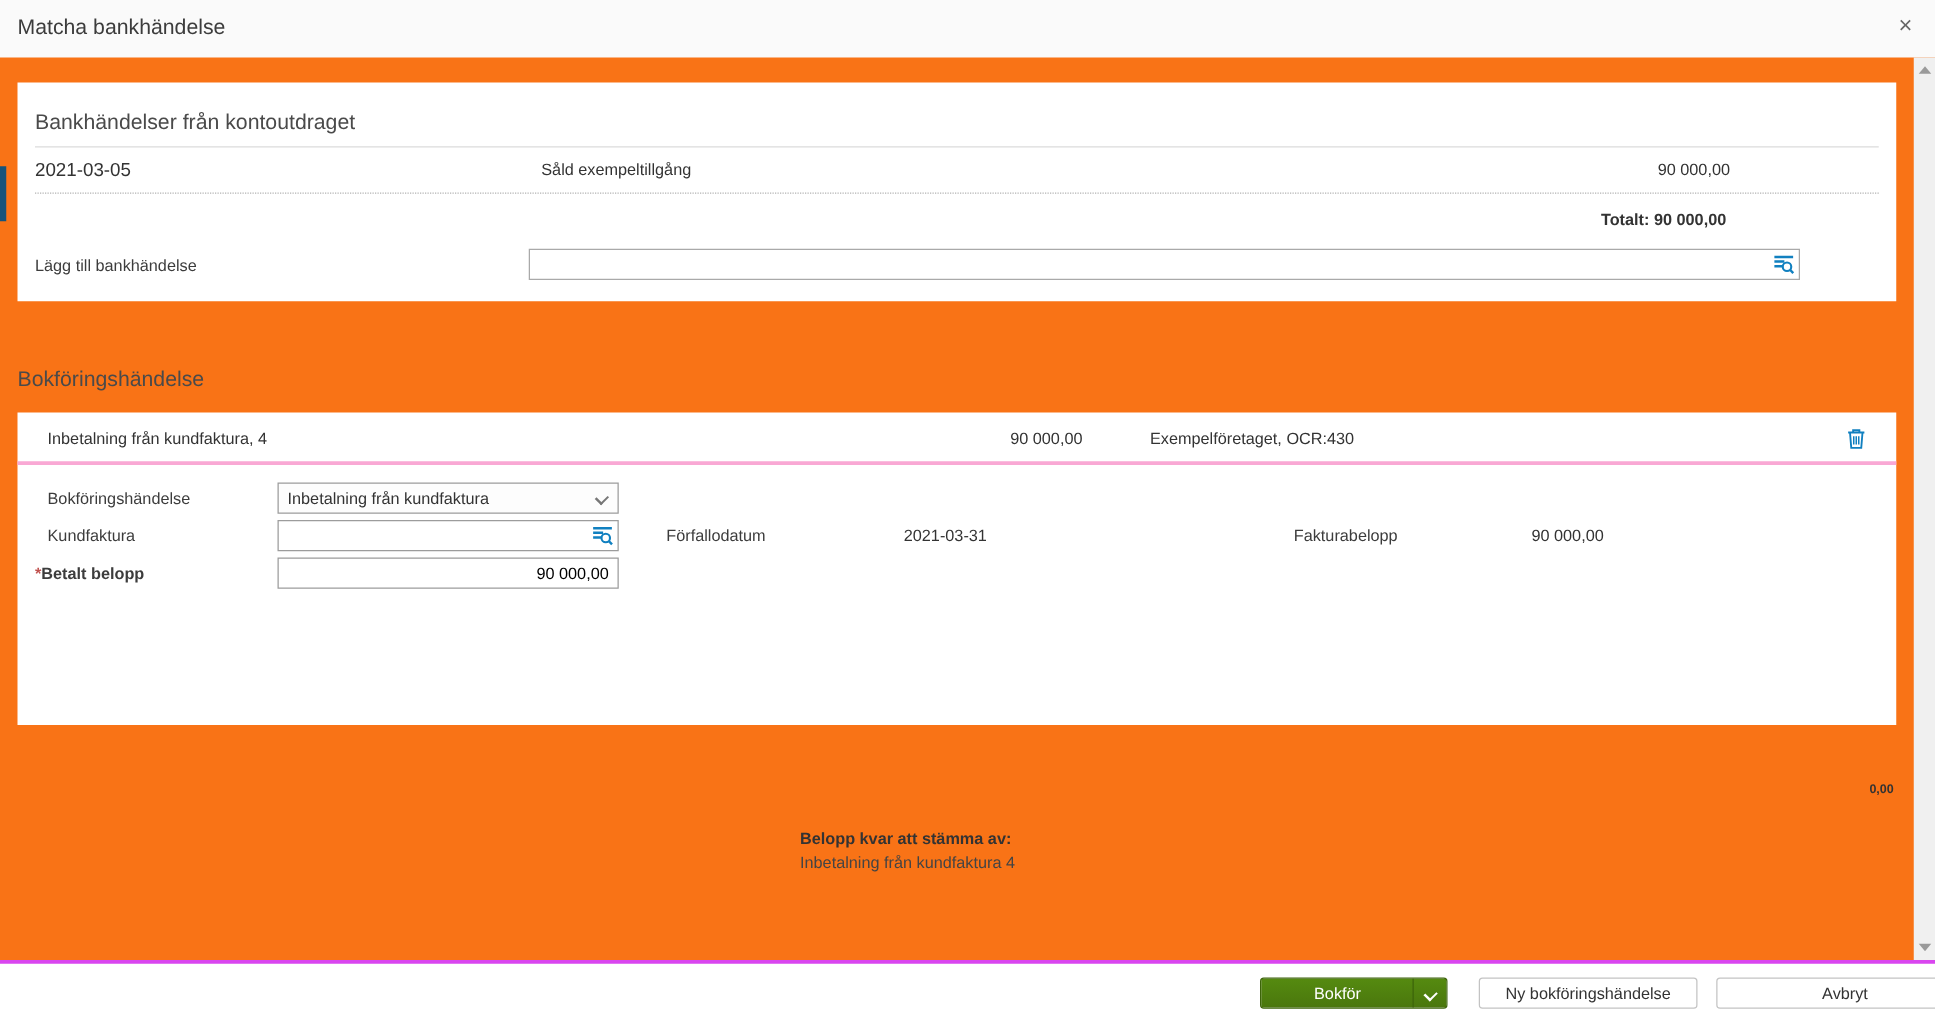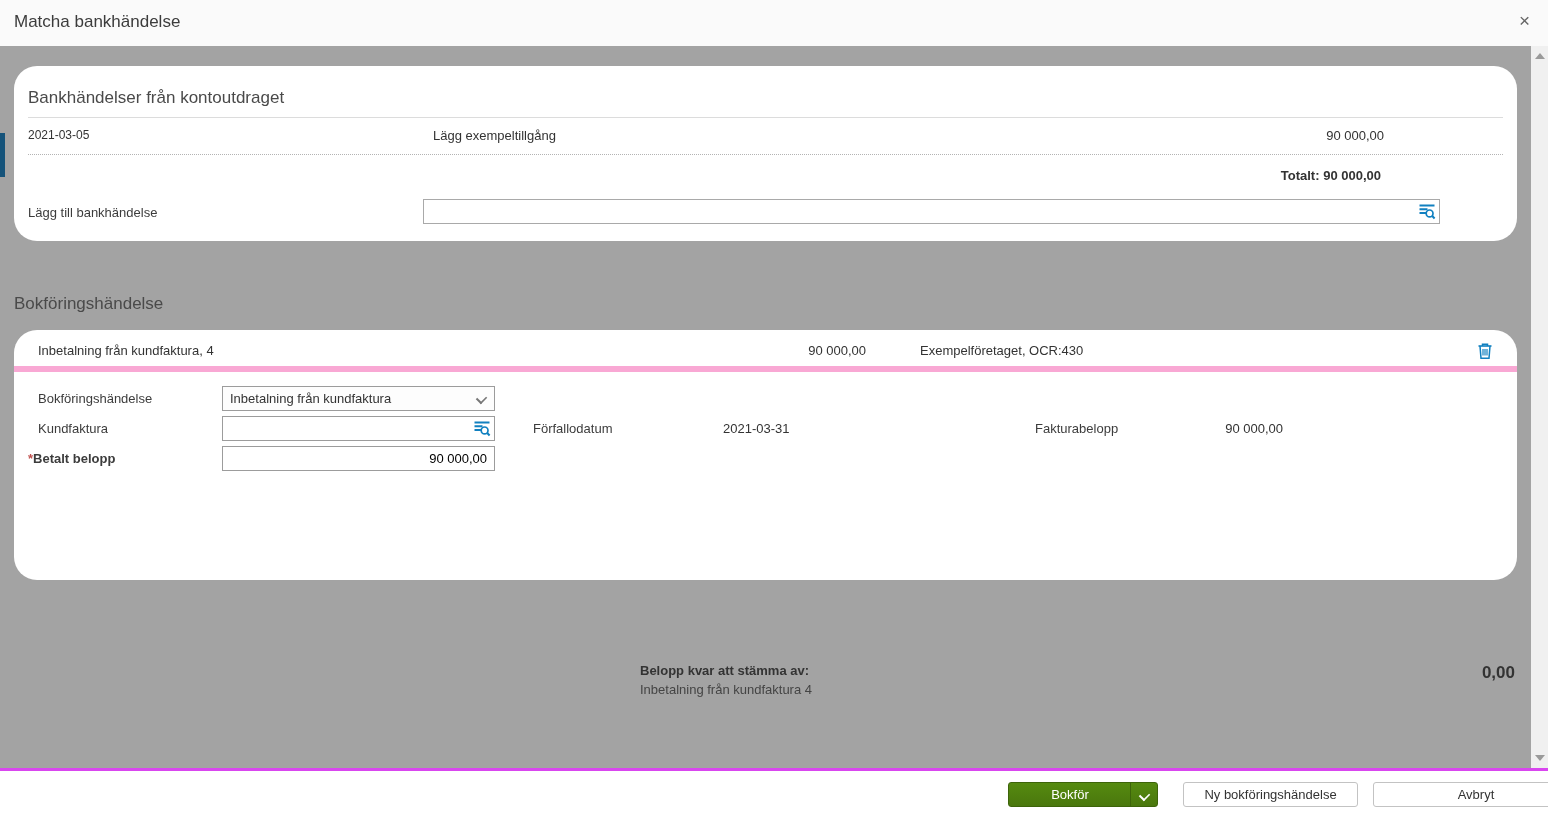--- a/index.html
+++ b/index.html
@@ -1,72 +1,72 @@
 <!DOCTYPE html>
 <html><head>
 <meta charset="utf-8">
 <style>
   * { margin:0; padding:0; box-sizing:border-box; }
   html,body { width:1548px; height:813px; overflow:hidden; }
   body { font-family:"Liberation Sans","DejaVu Sans",sans-serif; color:#333; background:#ebebeb; }
-  .screen { position:relative; width:1548px; height:813px; background:#a3a3a3; }
+  .screen { position:relative; width:1548px; height:813px; background:#f97316; }
 
   
   .titlebar { position:absolute; top:0; left:0; right:0; height:46px; background:#fafafa; }
   .dialog-title { position:absolute; left:14px; top:12px; font-size:17px; color:#3c3c3c; }
   .close-btn { position:absolute; right:18px; top:11px; font-size:19px; color:#666; cursor:pointer; line-height:20px; }
 
   
   .nav-sliver { position:absolute; left:0; top:133px; width:5px; height:44px; background:#15537a; }
 
   
-  .panel { position:absolute; left:14px; width:1503px; background:#fff;border-radius:23px; }
+  .panel { position:absolute; left:14px; width:1503px; background:#fff; }
   .panel1 { top:66px; height:175px; }
   .panel2 { top:330px; height:250px; }
 
   .section-title-in { position:absolute; left:14px; top:22px; font-size:17px; color:#4a4a4a; }
   .p1-title-rule { position:absolute; left:14px; right:14px; top:51px; border-bottom:1px solid #dcdcdc; }
 
   .bankrow { position:absolute; left:14px; right:14px; top:52px; height:37px; border-bottom:1px dotted #b3b3b3; }
-  .bankrow .date { position:absolute; left:0; top:10px; font-size:12px; }
+  .bankrow .date { position:absolute; left:0; top:10px; font-size:15px; }
   .bankrow .desc { position:absolute; left:405px; top:10px; font-size:13px; }
   .bankrow .amt  { position:absolute; right:119px; top:10px; font-size:13px; }
 
   .total-line { position:absolute; right:136px; top:102px; font-size:13px; font-weight:bold; }
 
   .addrow-label { position:absolute; left:14px; top:139px; font-size:13px; color:#3c3c3c; }
   .addrow-input { position:absolute; left:409px; top:133px; width:1017px; height:25px; border:1px solid #a9a9a9; background:#fff; }
   .addrow-input input { position:absolute; left:4px; top:0; width:980px; height:23px; border:none; outline:none; font-size:13px; font-family:inherit; background:transparent; }
   .input-icon { position:absolute; right:3px; top:3px; width:18px; height:17px; cursor:pointer; }
 
   .section2-title { position:absolute; left:14px; top:294px; font-size:17px; color:#4a4a4a; }
 
   
-  .entryrow { position:absolute; left:0; right:0; top:0; height:42px; border-bottom:6px solid #f9a8d4;text-decoration:underline; }
+  .entryrow { position:absolute; left:0; right:0; top:0; height:42px; border-bottom:3px solid #f9a8d4;text-decoration:underline; }
   .entryrow .etitle { position:absolute; left:24px; top:13px; font-size:13px; }
   .entryrow .eamt { position:absolute; left:651px; top:13px; width:201px; text-align:right; font-size:13px; }
   .entryrow .eref { position:absolute; left:906px; top:13px; font-size:13px; }
   .trash-btn { position:absolute; left:1462px; top:12px; width:18px; height:18px; cursor:pointer; }
 
   
   .flabel { position:absolute; font-size:13px; color:#3c3c3c; }
   .freq { color:#c0504d; }
   .select-box { position:absolute; left:208px; width:273px; height:25px; border:1px solid #9c9c9c; background:#fdfdfd; cursor:pointer; }
   .select-box .sel-text { position:absolute; left:7px; top:4px; font-size:13px; color:#333; }
   .chev { position:absolute; right:9px; top:7px; width:8px; height:8px; }
   .chev:before { content:""; position:absolute; left:0; top:0; width:7px; height:7px; border-left:2px solid #777; border-bottom:2px solid #777; transform:rotate(-45deg) scale(1,0.8); }
   .text-box { position:absolute; left:208px; width:273px; height:25px; border:1px solid #9c9c9c; background:#fff; }
   .text-box input { position:absolute; left:5px; top:0; width:238px; height:23px; border:none; outline:none; font-size:13px; font-family:inherit; background:transparent; }
   .text-box.num input { left:auto; right:7px; text-align:right; width:255px; }
 
   .static-val { position:absolute; font-size:13px; color:#333; }
 
   
   .summary-label { position:absolute; left:640px; top:663px; font-size:13px; font-weight:bold; }
-  .summary-value { position:absolute; right:33px; top:663px; font-size:17px; font-weight:bold; }
+  .summary-value { position:absolute; right:33px; top:626px; font-size:10px; font-weight:bold; }
   .summary-sub { position:absolute; left:640px; top:682px; font-size:13px; color:#444; }
 
   
   .footer { position:absolute; left:0; right:0; bottom:0; height:45px; background:#fff; border-top:3px solid #d946ef; }
   .btn { position:absolute; top:11px; height:25px; border:1px solid #c3c3c3; border-radius:3px; background:#fff; font-size:13px; color:#333; text-align:center; line-height:23px; cursor:pointer; font-family:inherit; }
   .split-btn { position:absolute; left:1008px; top:11px; width:150px; height:25px; border:1px solid #3d640a; border-radius:3px; background:linear-gradient(#558a10,#4a770d); cursor:pointer; }
   .split-main { position:absolute; left:0; top:0; width:122px; height:23px; color:#fff; font-size:13px; text-align:center; line-height:23px; }
   .split-arrow { position:absolute; right:0; top:0; width:27px; height:23px; border-left:1px solid #3d640a; }
   .split-arrow .chev:before { border-color:#fff; }
   .split-arrow .chev { right:auto; left:9px; top:8px; }
@@ -91,21 +91,21 @@
   </div>
 
   <div class="nav-sliver"></div>
 
   <div class="panel panel1">
     <div class="section-title-in">Bankhändelser från kontoutdraget</div>
     <div class="p1-title-rule"></div>
 
     <div class="bankrow">
       <span class="date">2021-03-05</span>
-      <span class="desc">Lägg exempeltillgång</span>
+      <span class="desc">Såld exempeltillgång</span>
       <span class="amt">90 000,00</span>
     </div>
 
     <div class="total-line">
       <span>Totalt:</span>
       <span>90 000,00</span>
     </div>
 
     <div class="addrow-label">Lägg till bankhändelse</div>
     <div class="addrow-input">

